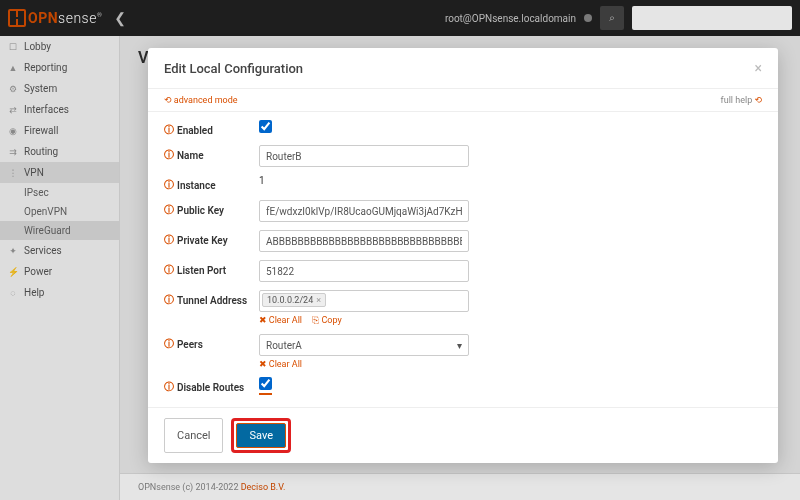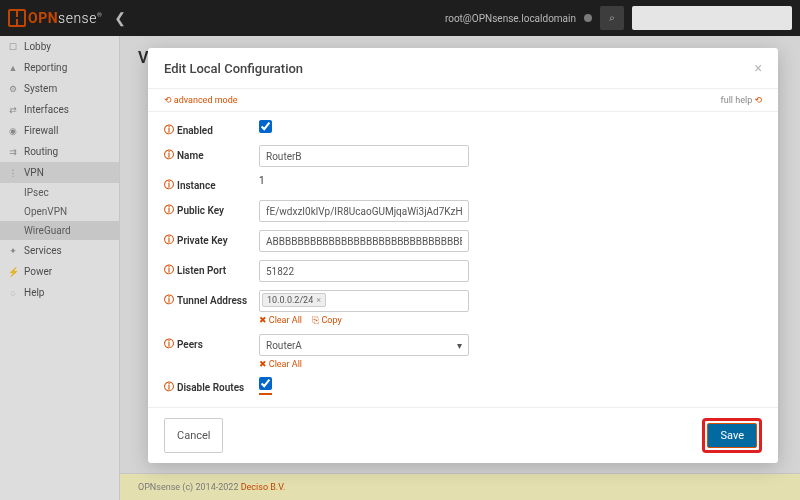--- a/index.html
+++ b/index.html
@@ -26,21 +26,21 @@
 .sb-sub.active{background:#ddd}
 .sb-item.expanded{background:#e0e0e0}
 .main{flex:1;position:relative;padding:12px 18px;overflow:hidden}
 .page-title{font-size:16px;font-weight:600;color:#333;margin-bottom:8px}
 .toolbar-ghost{position:absolute;top:110px;right:22px;display:flex;gap:4px}
 .tb-btn{border:1px solid #ccc;background:#fff;border-radius:2px;padding:3px 6px;font-size:9px;color:#666}
 .th-ghost{position:absolute;top:148px;right:22px;font-size:10px;font-weight:600;color:#333}
 .row-actions{position:absolute;top:175px;right:22px;display:flex;gap:2px}
 .ra-btn{border:1px solid #ccc;background:#fff;border-radius:2px;width:18px;height:18px;font-size:9px;display:flex;align-items:center;justify-content:center;color:#666}
 .showing{position:absolute;top:230px;right:22px;font-size:10px;color:#555}
-.footer{position:absolute;bottom:0;left:0;right:0;padding:8px 18px;font-size:9px;color:#888;border-top:1px solid #ddd;background:#fef9c3}
+.footer{position:absolute;bottom:0;left:0;right:0;padding:8px 18px;font-size:9px;color:#888;border-top:1px solid #ddd;background:#ffffff}
 .footer a{color:#d94f00;text-decoration:none}
 .modal-backdrop{position:absolute;inset:0;background:rgba(0,0,0,.1)}
 .modal{position:absolute;top:48px;left:148px;right:22px;background:#fff;border-radius:3px;box-shadow:0 4px 20px rgba(0,0,0,.2);display:flex;flex-direction:column}
 .modal-hd{padding:12px 16px;border-bottom:1px solid #eee;display:flex;align-items:flex-end}
 .modal-title{font-size:13px;font-weight:500;color:#444}
 .modal-close{margin-left:auto;color:#bbb;cursor:pointer;font-size:14px}
 .modal-meta{padding:6px 16px;border-bottom:1px solid #eee;display:flex;align-items:center;font-size:9px;color:#d94f00}
 .modal-meta .fh{margin-left:auto;color:#888}
 .modal-body{padding:4px 16px 8px;max-height:300px;overflow-y:auto}
 .frow{display:flex;align-items:flex-start;padding:4px 0;font-size:10px}
@@ -49,21 +49,21 @@
 .fval{flex:1}
 .fval input[type=text]{width:210px;height:22px;border:1px solid #ccc;border-radius:2px;padding:0 6px;font-size:10px;color:#555}
 .fval input[type=checkbox]{accent-color:#0066cc}
 .tag-box{display:inline-flex;align-items:flex-start;border:1px solid #ccc;border-radius:2px;height:22px;width:210px;padding:2px}
 .tag{background:#eee;border:1px solid #ccc;border-radius:2px;padding:1px 4px;font-size:9px;color:#555;display:inline-flex;align-items:center;gap:3px}
 .tag .x{color:#999;cursor:pointer}
 .sel-box{width:210px;height:22px;border:1px solid #ccc;border-radius:2px;display:flex;align-items:center;padding:0 6px;font-size:10px;color:#555;justify-content:space-between}
 .helper{font-size:9px;color:#d94f00;margin-top:3px;display:flex;gap:10px}
 .helper .cp{color:#d94f00}
 .underline-red{border-bottom:2px solid #d94f00;display:inline-block;padding-bottom:1px}
-.modal-ft{padding:10px 16px;border-top:1px solid #eee;display:flex;justify-content:space-between;gap:8px}
+.modal-ft{padding:10px 16px;border-top:1px solid #eee;display:flex;justify-content:flex-start;gap:8px}
 .btn{padding:5px 12px;font-size:11px;border-radius:2px;cursor:pointer;border:1px solid #ccc;background:#fff;color:#555}
 .btn-primary{background:#0369a1;border-color:#d94f00;color:#fff}
 .save-hl{border:3px solid #e02020;border-radius:4px;padding:2px;display:inline-block}
 </style>
 </head>
 <body>
 
 <div class="header">
   <div class="logo">
     <span class="logo-icon"></span>

